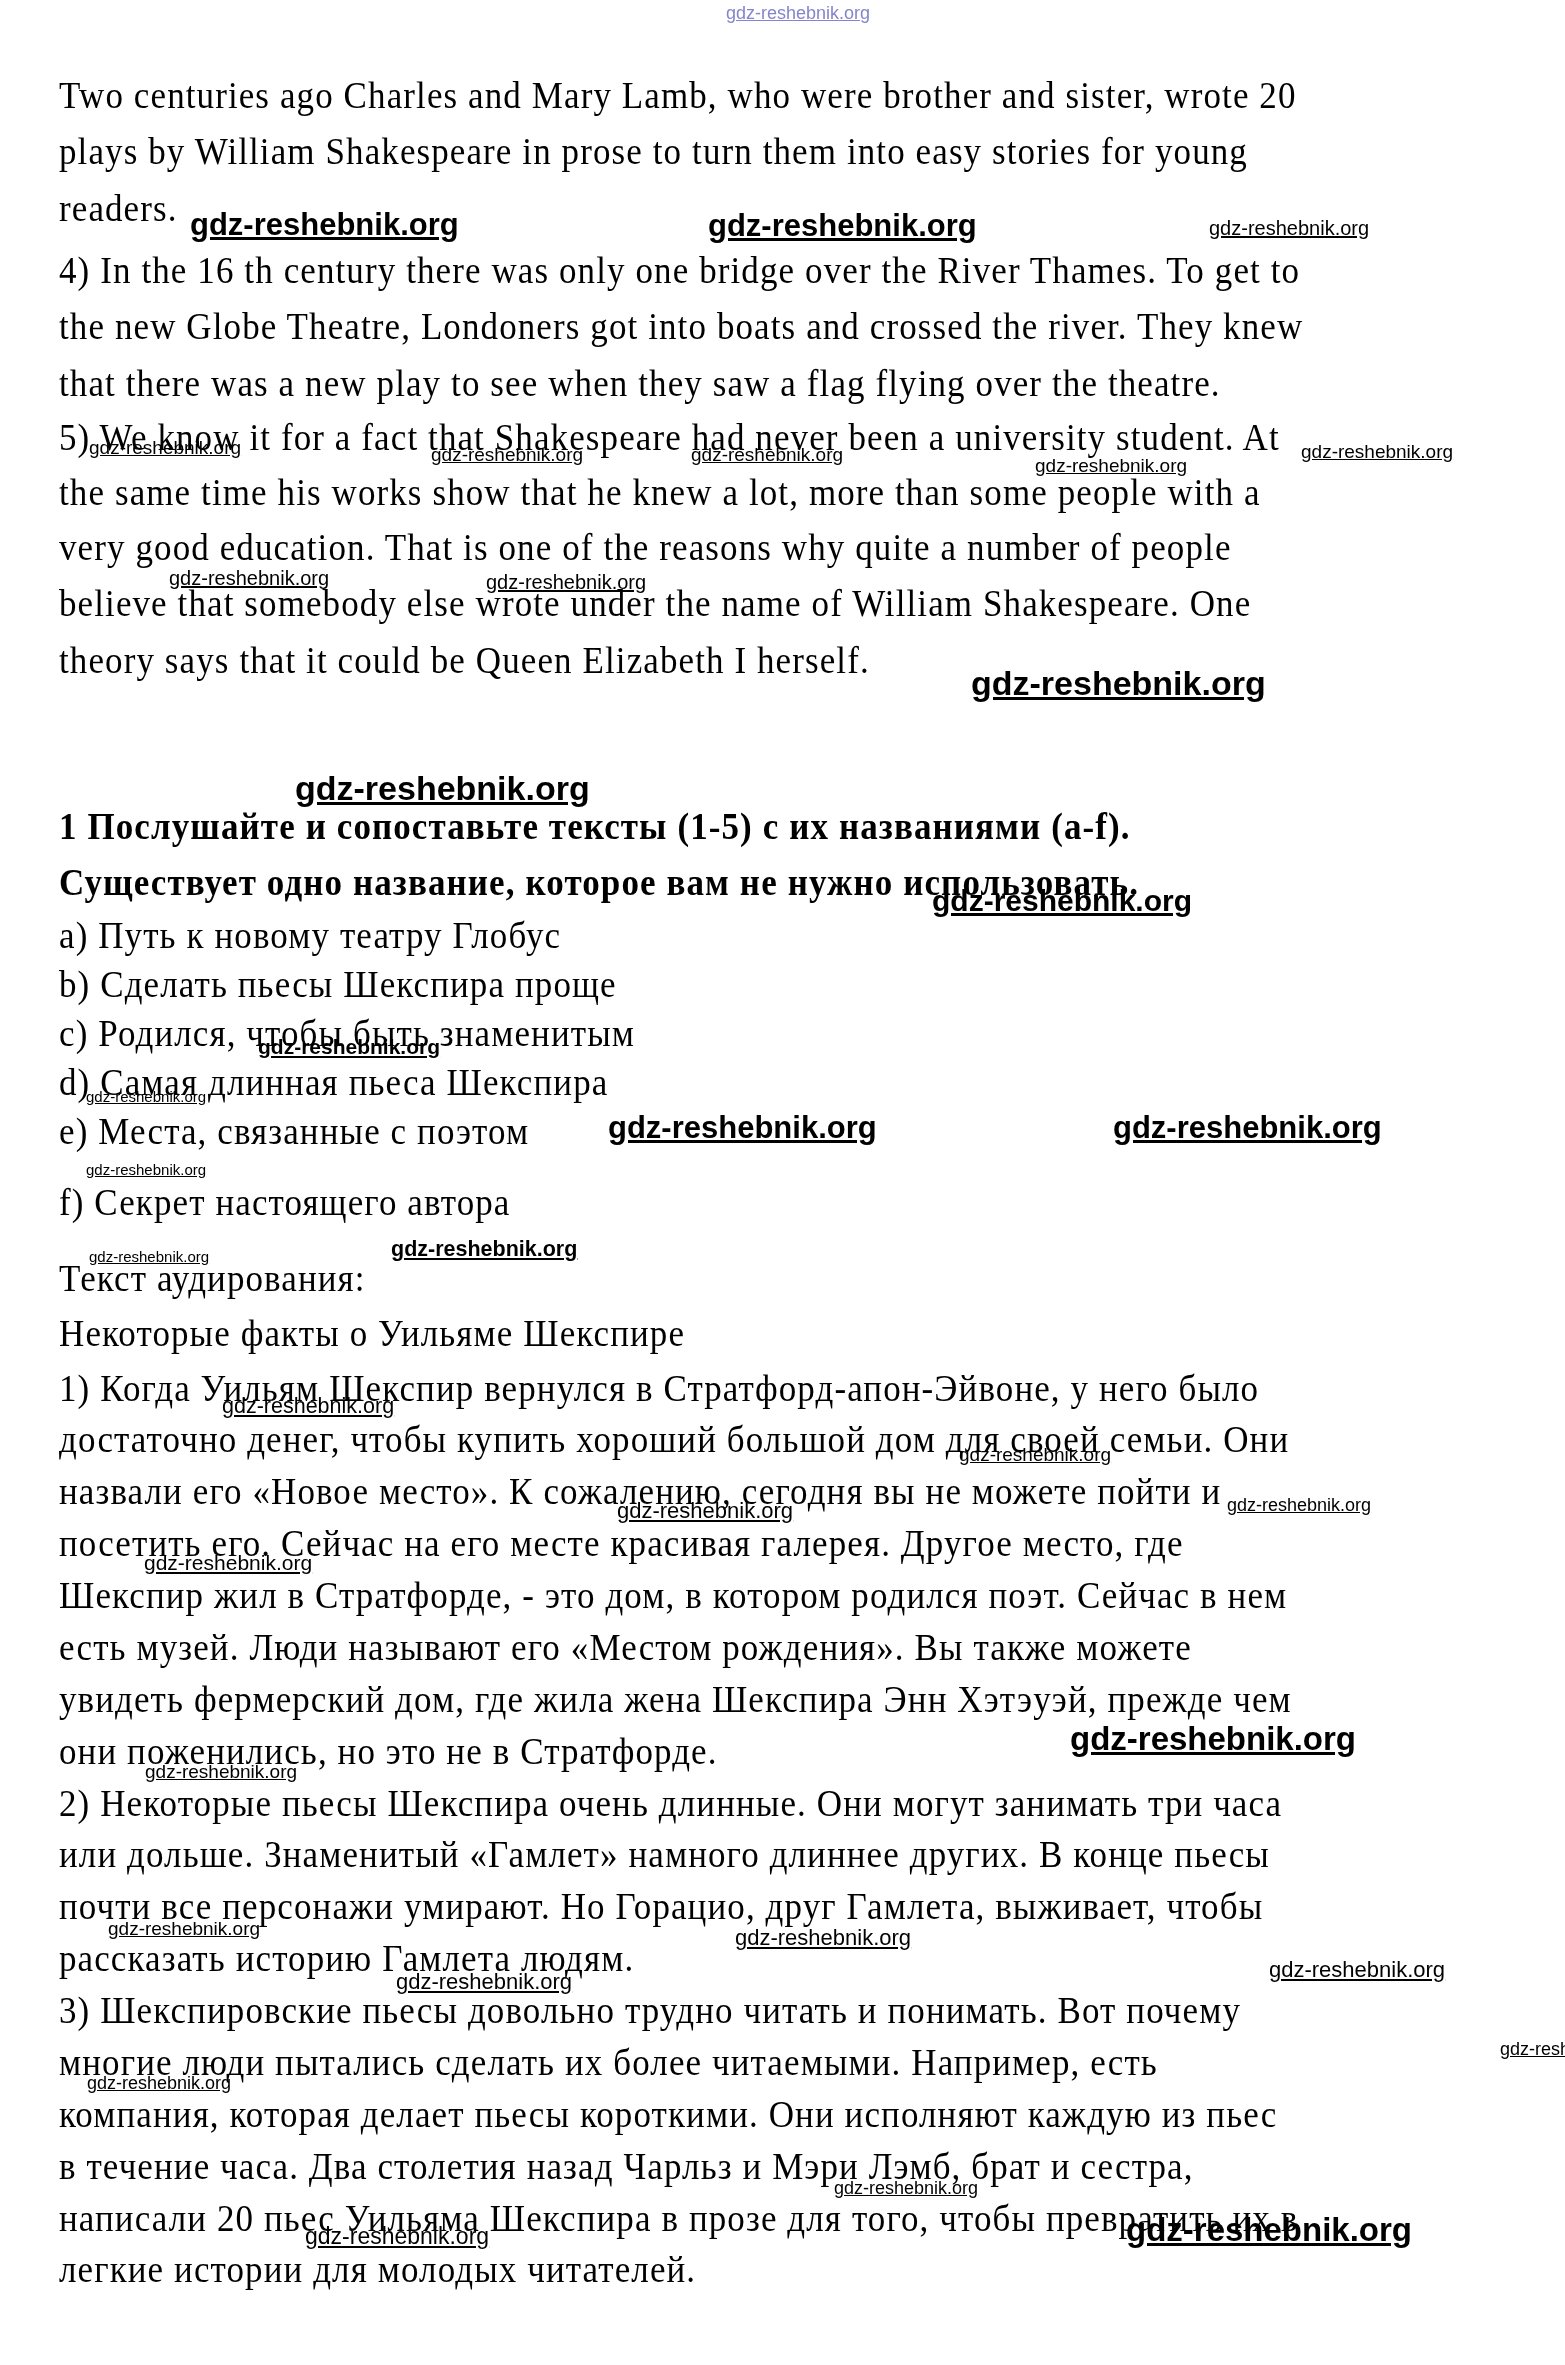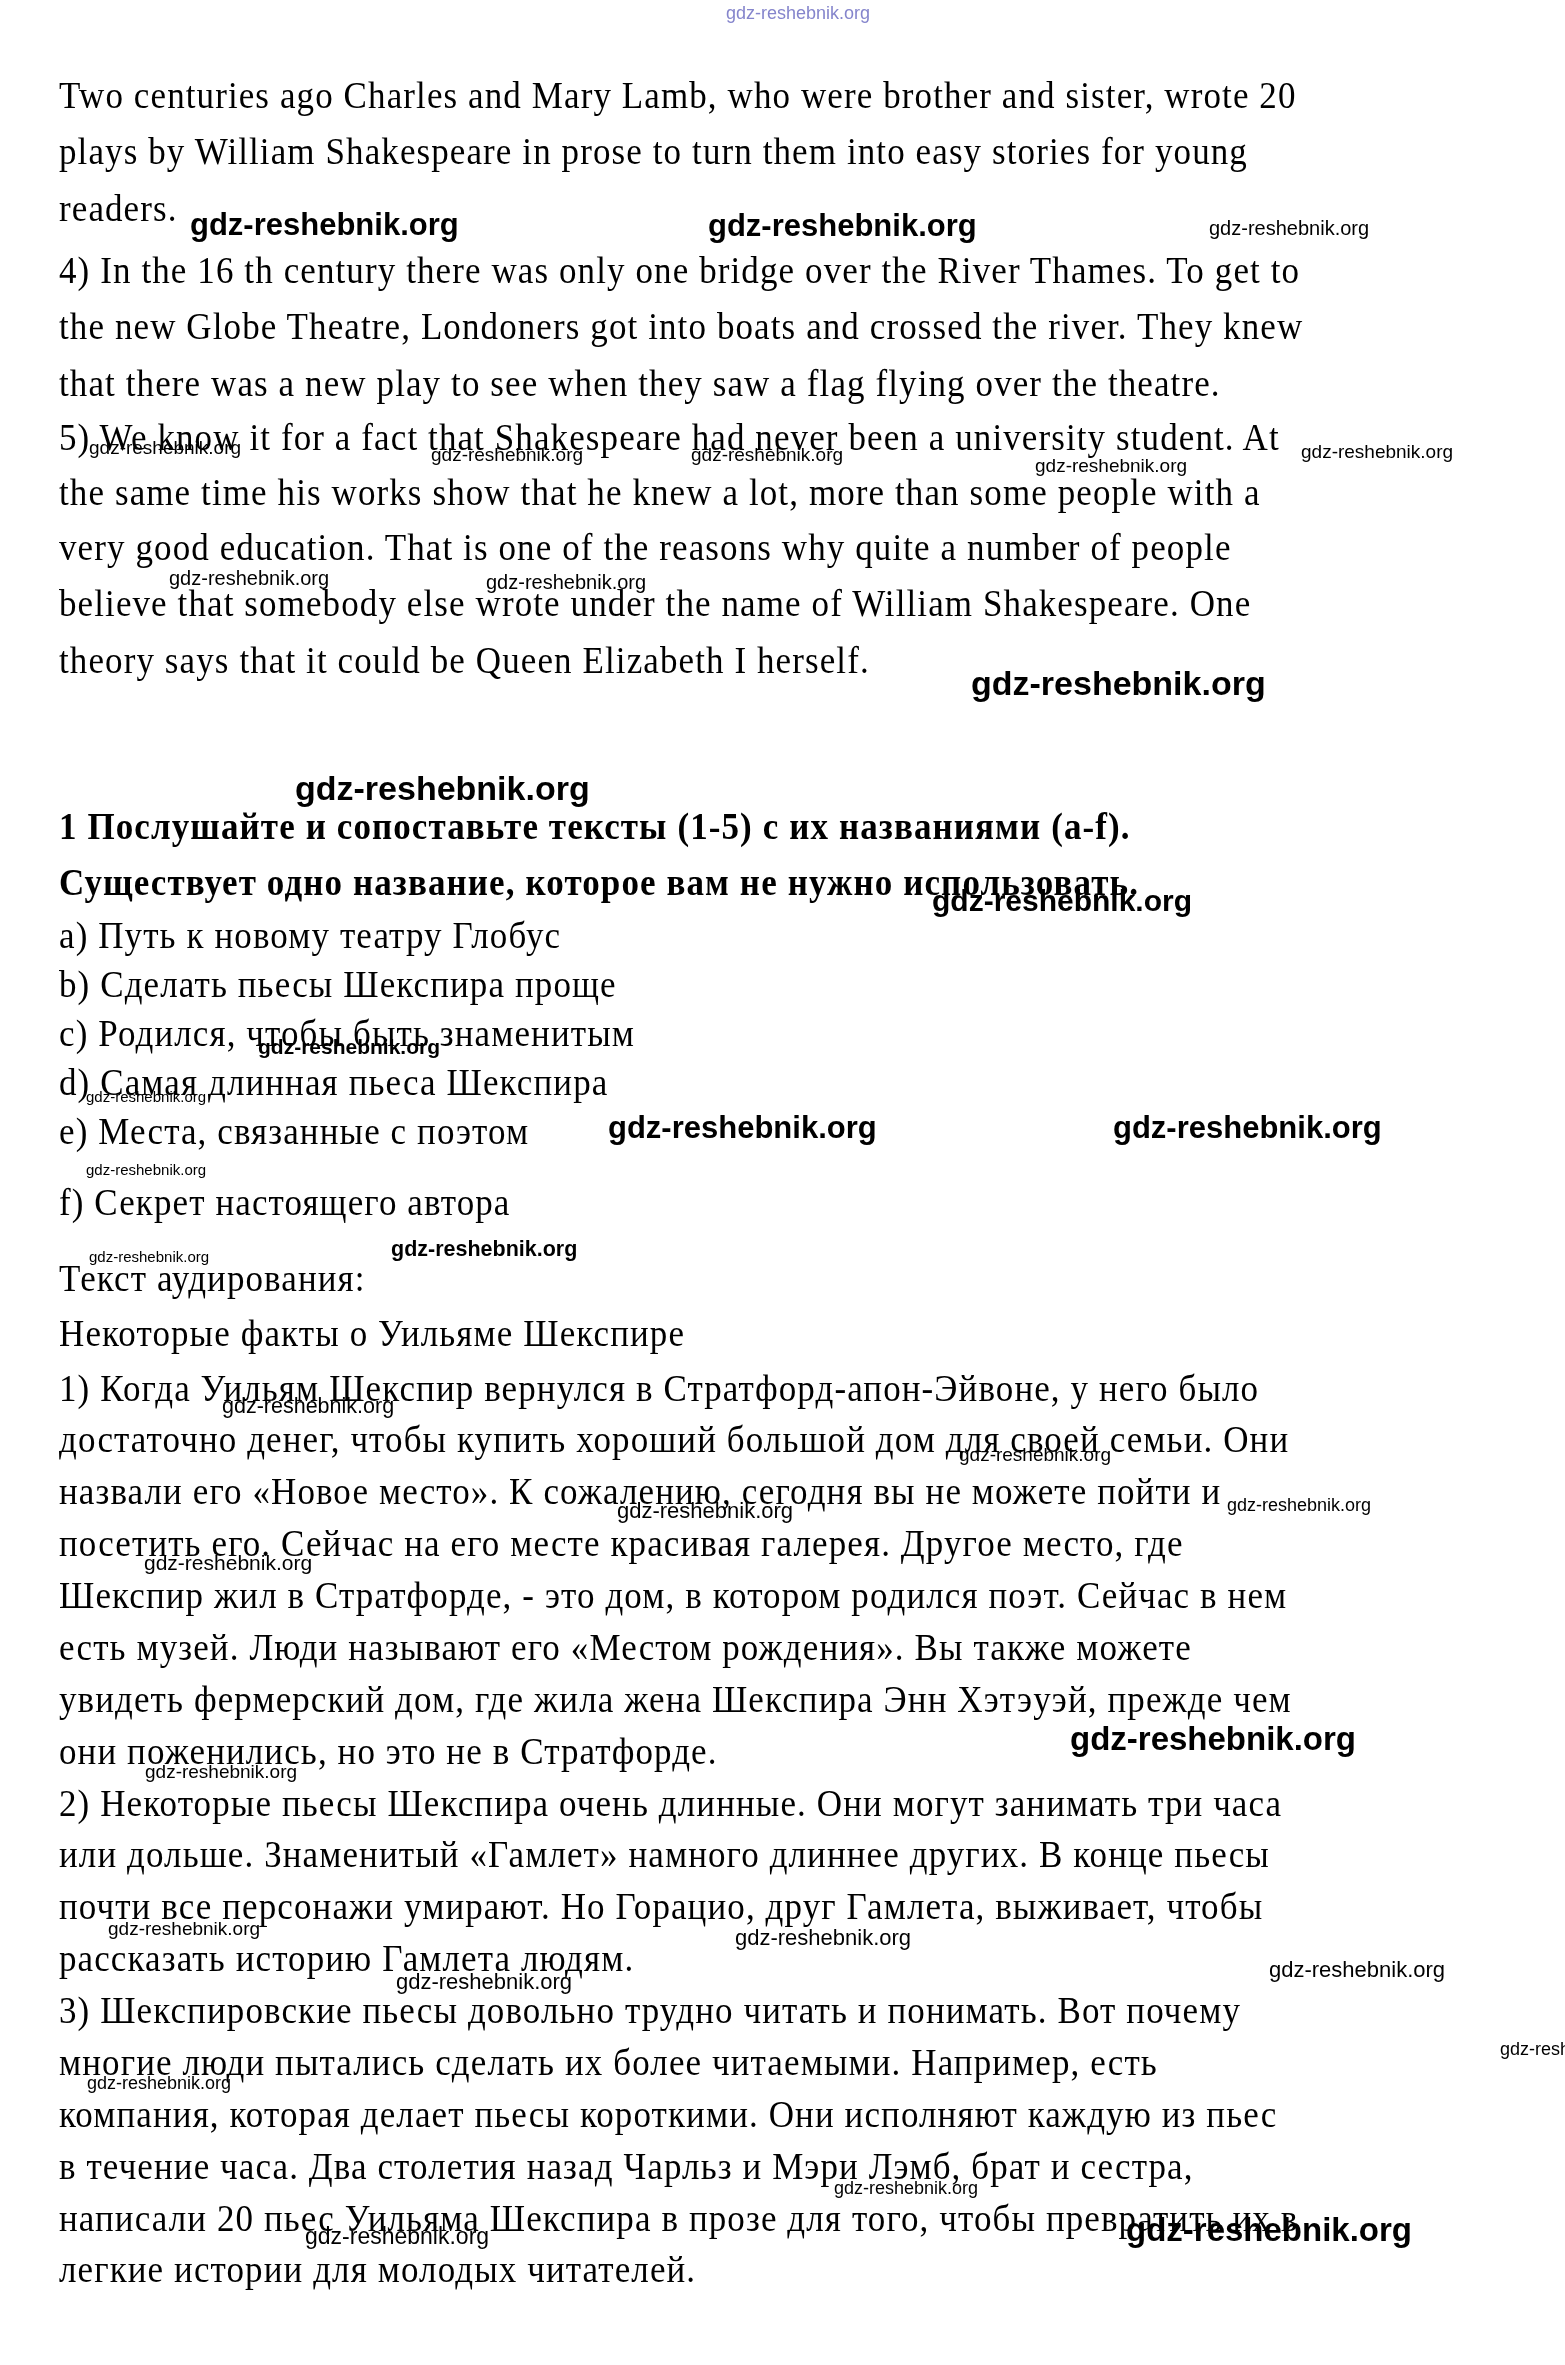--- a/index.html
+++ b/index.html
@@ -26,20 +26,21 @@
   }
   .tline.bold {
     font-weight: bold;
   }
   .wm {
     position: absolute;
     white-space: nowrap;
     font-family: "Liberation Sans", sans-serif;
     color: #000000;
     line-height: 1;
+    text-decoration: underline;
   }
   .wm.bold {
     font-weight: bold;
   }
 </style>
 </head>
 <body>
 
 <div id="page">
   <div id="lines-layer">

